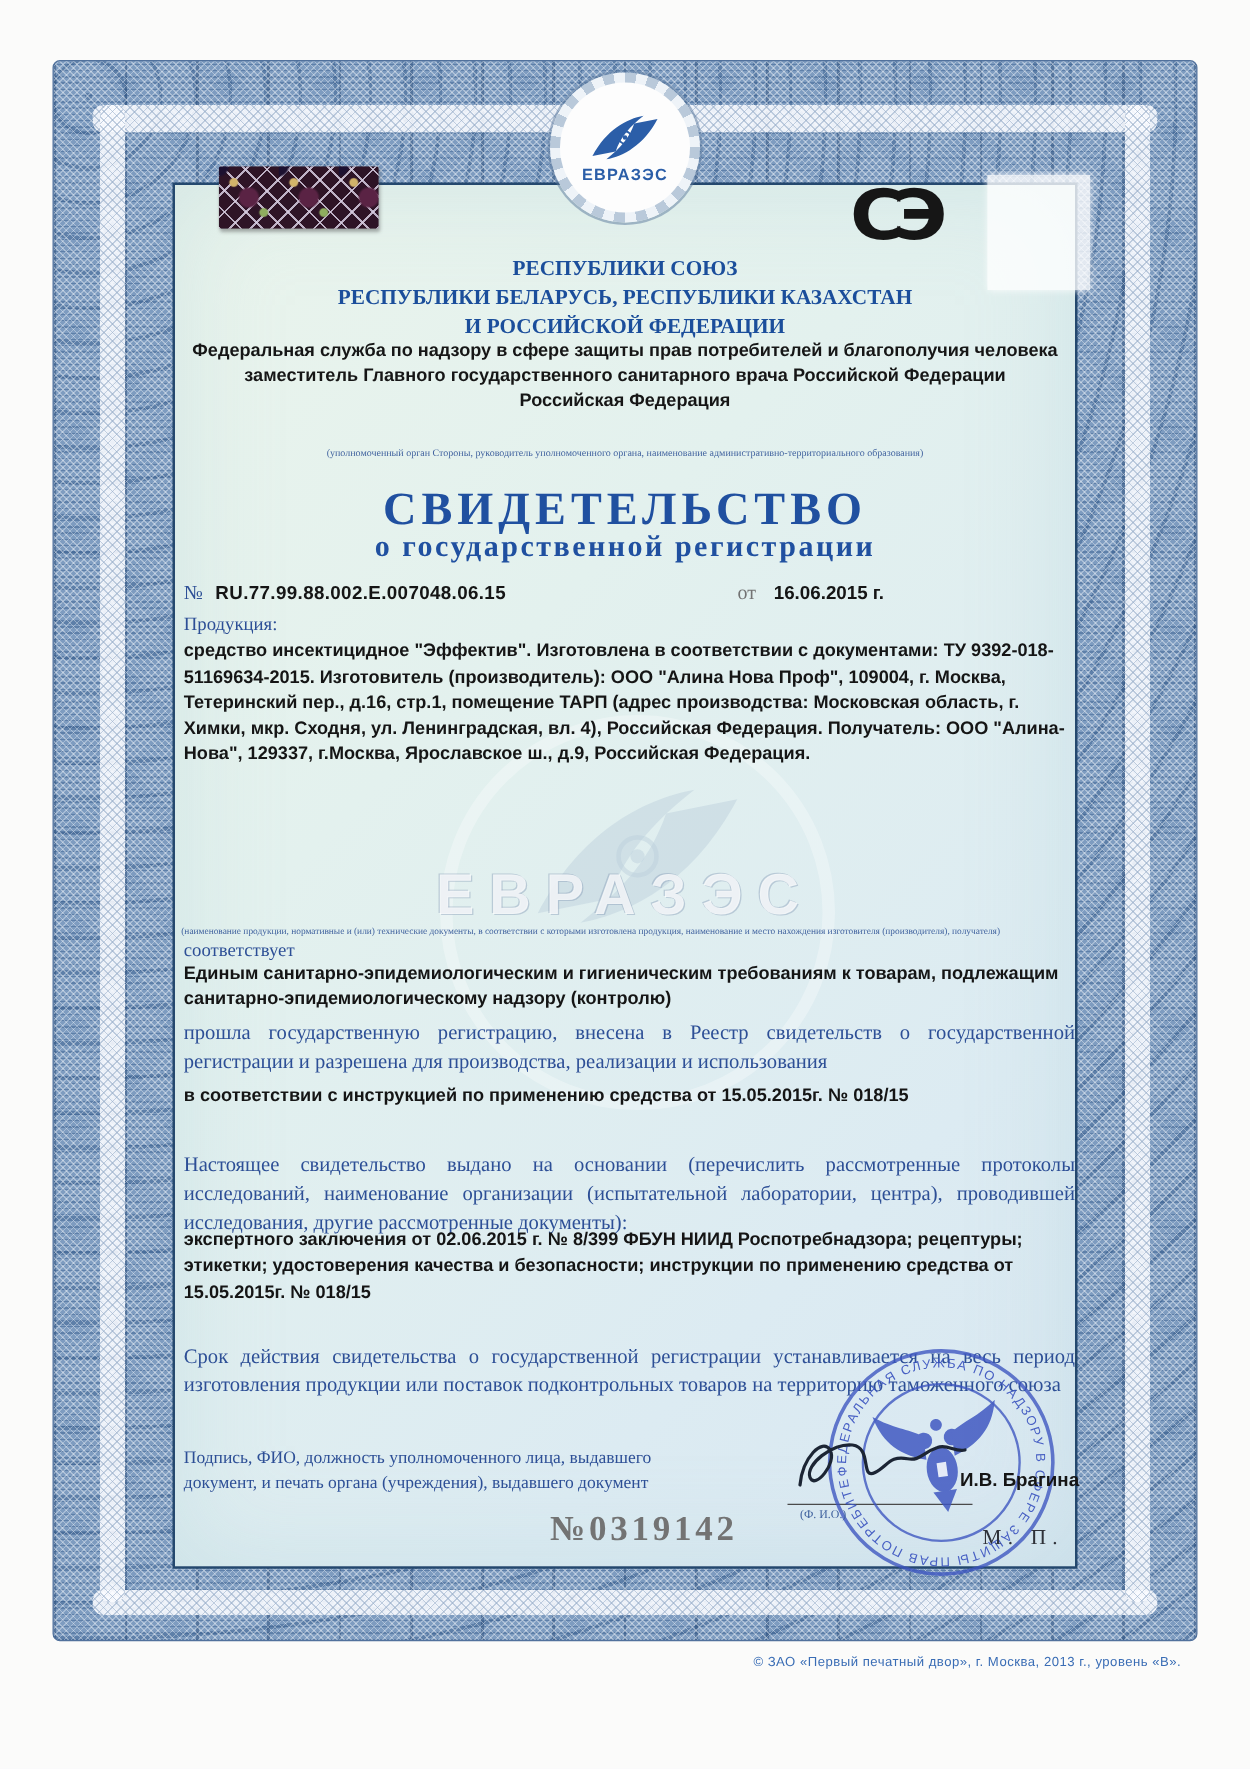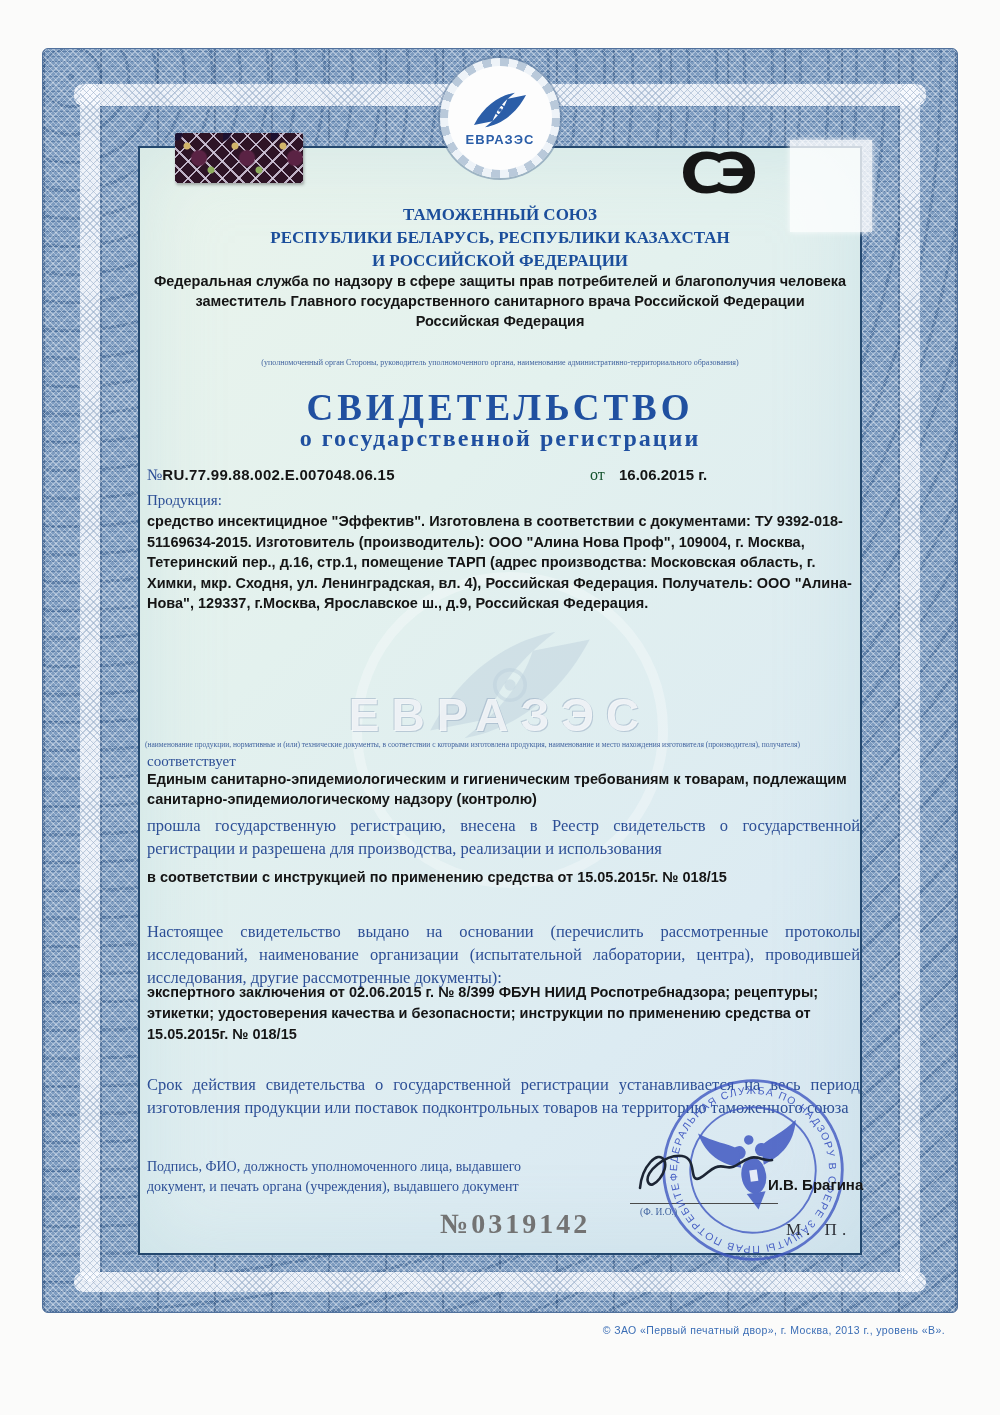--- a/index.html
+++ b/index.html
@@ -69,22 +69,22 @@
   .title-main{position:absolute;left:150px;width:700px;text-align:center;
     font-family:"Liberation Serif",serif;font-weight:bold;color:#2050a0;font-size:37px;letter-spacing:4px;}
   .title-sub{position:absolute;left:150px;width:700px;text-align:center;
     font-family:"Liberation Serif",serif;font-weight:bold;color:#2050a0;font-size:24px;letter-spacing:2px;}
   .filled{font-family:"Liberation Sans",sans-serif;font-weight:bold;color:#151515;}
   .form-par{font-family:"Liberation Serif",serif;color:#2d4f96;font-size:16.5px;line-height:23px;
     text-align:justify;}
 
   .reg-row{position:absolute;left:147px;top:466px;width:710px;font-size:15px;}
   .reg-num-label{font-family:"Liberation Serif",serif;color:#2d4f96;font-size:16px;}
-  .reg-num{font-weight:bold;color:#151515;letter-spacing:.3px;}
-  .reg-date-label{font-family:"Liberation Serif",serif;color:#14532d;font-size:16px;position:absolute;left:443px;top:0;text-align:center;}
+  .reg-num{font-weight:bold;color:#151515;margin-left:10px;letter-spacing:.3px;}
+  .reg-date-label{font-family:"Liberation Serif",serif;color:#737373;font-size:16px;position:absolute;left:443px;top:0;text-align:center;}
   .reg-date{font-weight:bold;color:#151515;position:absolute;left:472px;top:0;}
 
   
   .watermark{position:absolute;left:352px;top:572px;width:296px;height:296px;border-radius:50%;
     border:10px solid rgba(255,255,255,.6);opacity:.5;display:flex;align-items:flex-start;
     justify-content:center;pointer-events:none;z-index:0;}
   .watermark-text{position:absolute;left:150px;width:700px;top:688px;text-align:center;z-index:0;
     font-family:"Liberation Sans",sans-serif;font-weight:bold;font-size:46px;letter-spacing:12px;
     color:rgba(255,255,255,.8);
     text-shadow:1px 1px 0 rgba(145,165,190,.5),-1px -1px 0 rgba(145,165,190,.5);pointer-events:none;}
@@ -146,21 +146,21 @@
       <span class="medallion-label">ЕВРАЗЭС</span>
     </div>
   </div>
 
   <div class="sticker"></div>
   <div class="se-mark">СЭ</div>
   <div class="white-patch"></div>
 
   <div class="content">
 
-    <div class="hdr" style="top:203px">ТАМОЖЕННЫЙ СОЮЗ</div>
+    <div class="hdr" style="top:203px">РЕСПУБЛИКИ СОЮЗ</div>
     <div class="hdr" style="top:226px">РЕСПУБЛИКИ БЕЛАРУСЬ, РЕСПУБЛИКИ КАЗАХСТАН</div>
     <div class="hdr" style="top:249px">И РОССИЙСКОЙ ФЕДЕРАЦИИ</div>
 
     <div class="agency" style="top:272px">Федеральная служба по надзору в сфере защиты прав потребителей и благополучия человека</div>
     <div class="agency" style="top:292px">заместитель Главного государственного санитарного врача Российской Федерации</div>
     <div class="agency" style="top:312px">Российская Федерация</div>
 
     <div class="tiny-note" style="left:170px;top:358px;width:660px">(уполномоченный орган Стороны, руководитель уполномоченного органа, наименование административно-территориального образования)</div>
 
     <div class="title-main" style="top:386px">СВИДЕТЕЛЬСТВО</div>

